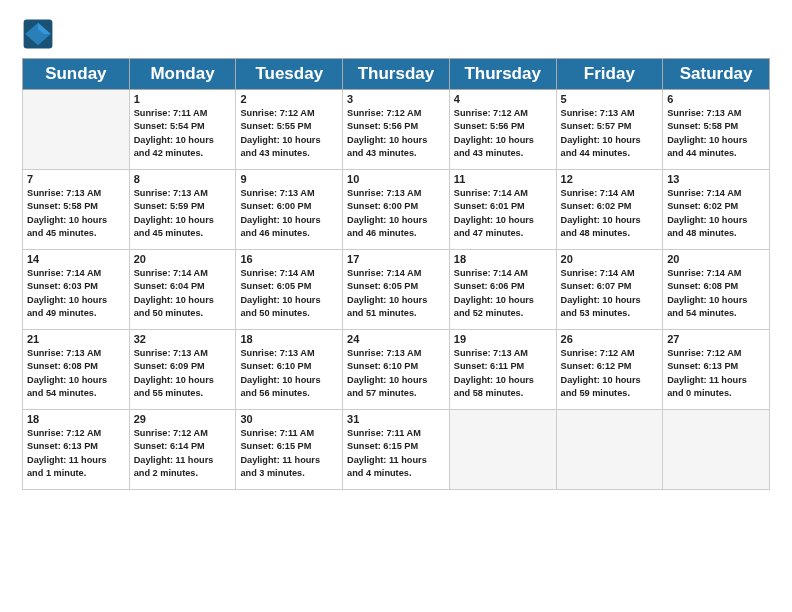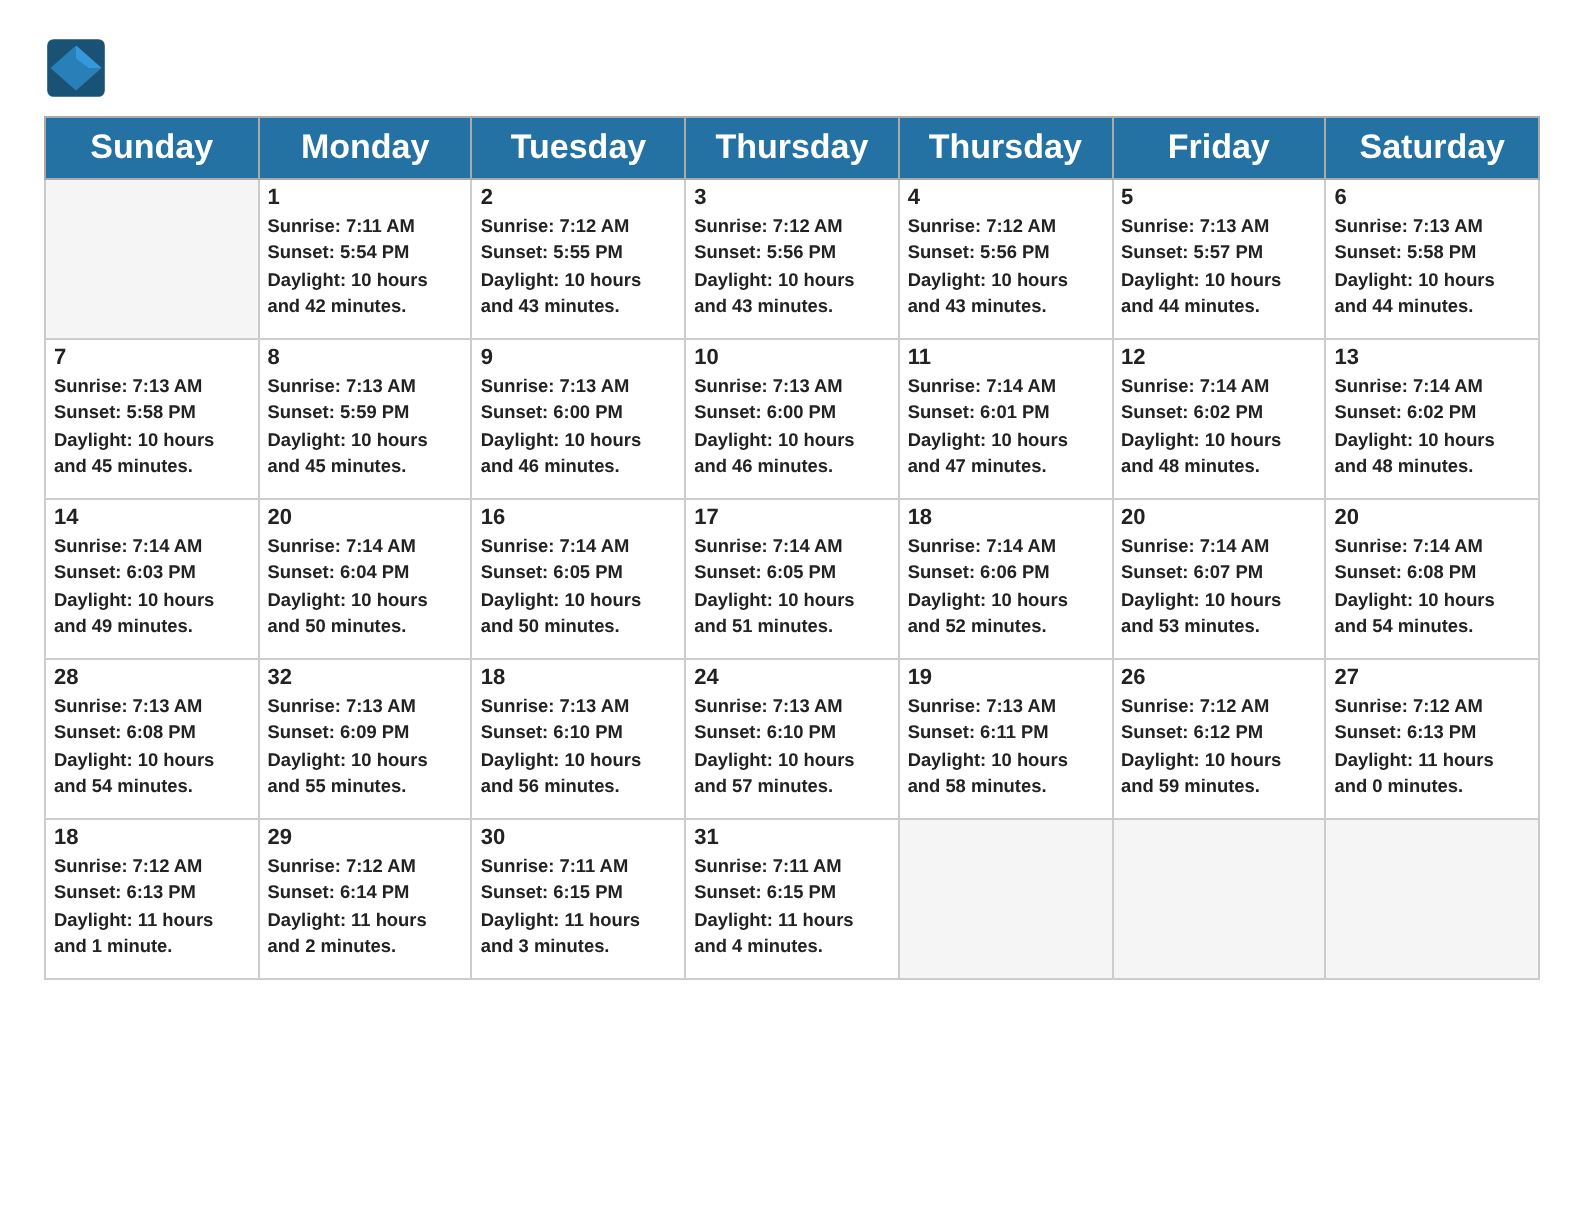--- a/index.html
+++ b/index.html
@@ -196,21 +196,21 @@
             <span class="day-num">20</span>
             <div class="day-info" style="line-height: 1.45;">Sunrise: 7:14 AM<br>Sunset: 6:07 PM<br>Daylight: 10 hours<br>and 53 minutes.</div>
           </td>
           <td>
             <span class="day-num">20</span>
             <div class="day-info" style="line-height: 1.45;">Sunrise: 7:14 AM<br>Sunset: 6:08 PM<br>Daylight: 10 hours<br>and 54 minutes.</div>
           </td>
         </tr>
         <tr>
           <td>
-            <span class="day-num">28</span>
+            <span class="day-num">21</span>
             <div class="day-info" style="line-height: 1.45;">Sunrise: 7:13 AM<br>Sunset: 6:08 PM<br>Daylight: 10 hours<br>and 54 minutes.</div>
           </td>
           <td>
             <span class="day-num">32</span>
             <div class="day-info" style="line-height: 1.45;">Sunrise: 7:13 AM<br>Sunset: 6:09 PM<br>Daylight: 10 hours<br>and 55 minutes.</div>
           </td>
           <td>
             <span class="day-num">18</span>
             <div class="day-info" style="line-height: 1.45;">Sunrise: 7:13 AM<br>Sunset: 6:10 PM<br>Daylight: 10 hours<br>and 56 minutes.</div>
           </td>

